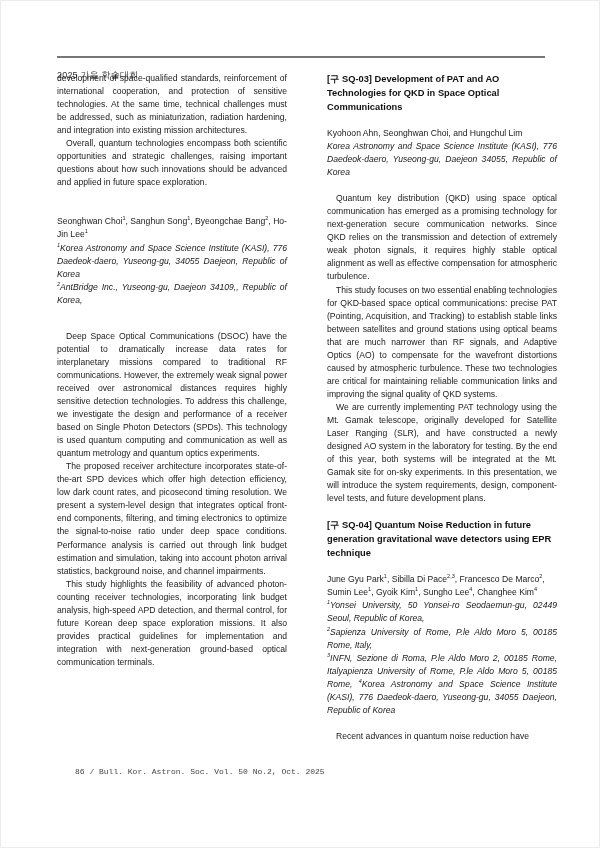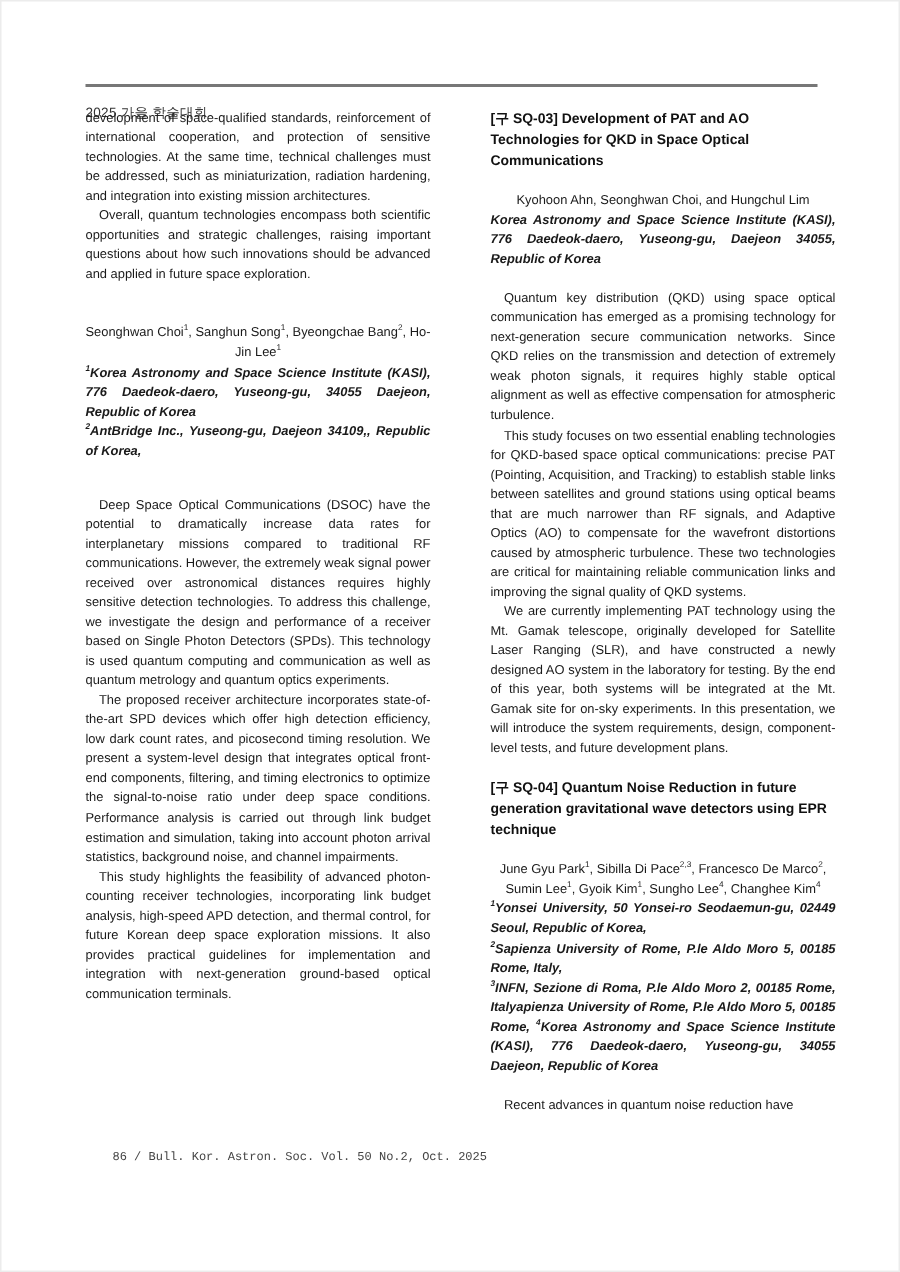--- a/index.html
+++ b/index.html
@@ -9,22 +9,22 @@
   .running-head { position: absolute; left: 57px; top: 42px; font-size: 9px; color: #333; letter-spacing: 0.2px; margin-top: 27px; }
   .head-rule { position: absolute; left: 57px; top: 56px; width: 488px; height: 2px; background: #777; }
   .col { position: absolute; top: 72px; width: 230px; font-size: 8.6px; line-height: 13.05px; }
   .col.left { left: 57px; }
   .col.right { left: 327px; }
   p { margin: 0; text-align: justify; }
   p.indent { text-indent: 9px; }
   .title { font-weight: bold; font-size: 9.3px; line-height: 14px; margin: 0; color: #111; }
   .gap-lg { height: 13px; }
   .gap-md { height: 10px; }
-  .authors { margin: 0; text-align: center; }
-  .aff { font-style: italic; margin: 0; text-align: justify; font-weight: bold; }
+  .authors { margin: 0; text-align: left; }
+  .aff { font-style: italic; margin: 0; text-align: justify; }
   sup { font-size: 5.5px; line-height: 0; vertical-align: super; }
   .footer { position: absolute; left: 57px; top: 767px; font-family: Liberation Mono, monospace; font-size: 8px; color: #444; margin-left: 18px; }
 </style>
 </head>
 <body>
 
 <div class="page-border"></div>
 
 <div class="running-head">2025 가을 학술대회</div>
 <div class="head-rule"></div>

